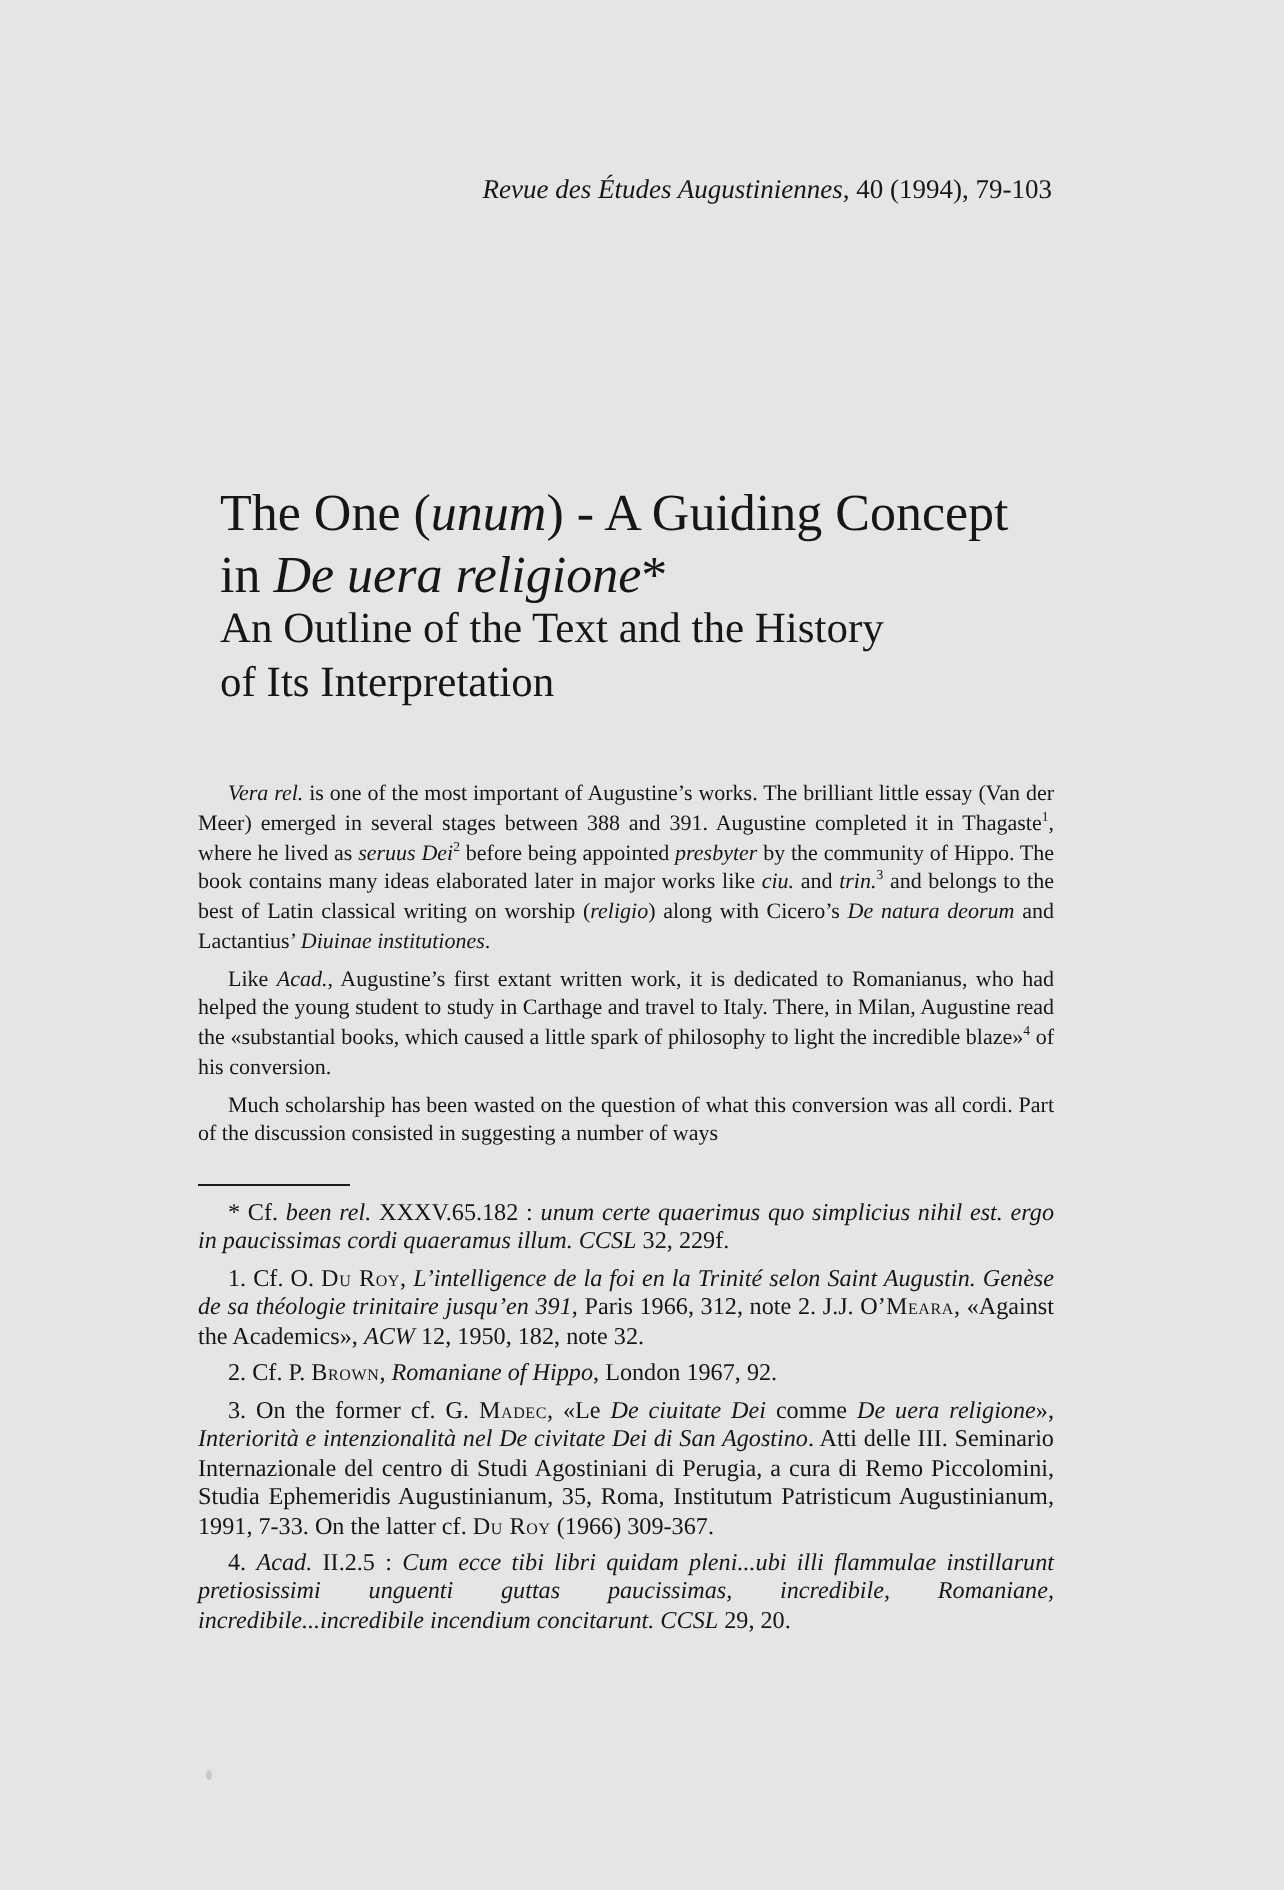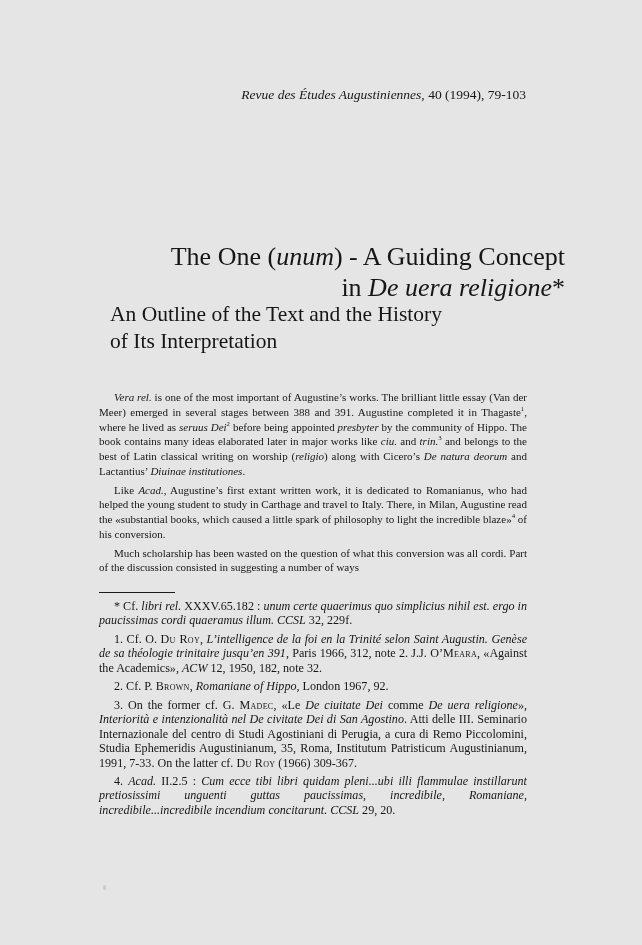--- a/index.html
+++ b/index.html
@@ -18,21 +18,21 @@
     top: 87px; left: 99px; width: 427px;
     text-align: right;
     font-size: 13.5px;
     line-height: 15px;
     white-space: nowrap;
   }
   .running-header .journal { font-style: italic; }
   .title-block {
     position: absolute;
     top: 241px; left: 110px; width: 455px;
-    text-align: right;
+    text-align: left;
     font-size: 26px;
     line-height: 31px;
   }
   .subtitle-block {
     position: absolute;
     top: 301px; left: 110px; width: 455px;
     text-align: left;
     font-size: 21.5px;
     line-height: 27px;
   }
@@ -96,21 +96,21 @@
 
   <div class="body-block">
     <p><i>Vera rel.</i> is one of the most important of Augustine’s works. The brilliant little essay (Van der Meer) emerged in several stages between 388 and 391. Augustine completed it in Thagaste<sup>1</sup>, where he lived as <i>seruus Dei</i><sup>2</sup> before being appointed <i>presbyter</i> by the community of Hippo. The book contains many ideas elaborated later in major works like <i>ciu.</i> and <i>trin.</i><sup>3</sup> and belongs to the best of Latin classical writing on worship (<i>religio</i>) along with Cicero’s <i>De natura deorum</i> and Lactantius’ <i>Diuinae institutiones</i>.</p>
     <p>Like <i>Acad.</i>, Augustine’s first extant written work, it is dedicated to Romanianus, who had helped the young student to study in Carthage and travel to Italy. There, in Milan, Augustine read the «substantial books, which caused a little spark of philosophy to light the incredible blaze»<sup>4</sup> of his conversion.</p>
     <p>Much scholarship has been wasted on the question of what this conversion was all cordi. Part of the discussion consisted in suggesting a number of ways</p>
   </div>
 
   <div class="fn-rule"></div>
 
   <div class="footnotes">
-    <p>* Cf. <i>libri rel.</i> XXXV.65.182 : <i>unum certe quaerimus quo simplicius nihil est. ergo in paucissimas cordi quaeramus illum. CCSL</i> 32, 229f.</p>
+    <p>* Cf. <i>been rel.</i> XXXV.65.182 : <i>unum certe quaerimus quo simplicius nihil est. ergo in paucissimas cordi quaeramus illum. CCSL</i> 32, 229f.</p>
     <p>1. Cf. O. <span class="sc">Du Roy</span>, <i>L’intelligence de la foi en la Trinité selon Saint Augustin. Genèse de sa théologie trinitaire jusqu’en 391</i>, Paris 1966, 312, note 2. J.J. O’<span class="sc">Meara</span>, «Against the Academics», <i>ACW</i> 12, 1950, 182, note 32.</p>
     <p>2. Cf. P. <span class="sc">Brown</span>, <i>Romaniane of Hippo</i>, London 1967, 92.</p>
     <p>3. On the former cf. G. <span class="sc">Madec</span>, «Le <i>De ciuitate Dei</i> comme <i>De uera religione</i>», <i>Interiorità e intenzionalità nel De civitate Dei di San Agostino</i>. Atti delle III. Seminario Internazionale del centro di Studi Agostiniani di Perugia, a cura di Remo Piccolomini, Studia Ephemeridis Augustinianum, 35, Roma, Institutum Patristicum Augustinianum, 1991, 7-33. On the latter cf. <span class="sc">Du Roy</span> (1966) 309-367.</p>
     <p>4. <i>Acad.</i> II.2.5 : <i>Cum ecce tibi libri quidam pleni...ubi illi flammulae instillarunt pretiosissimi unguenti guttas paucissimas, incredibile, Romaniane, incredibile...incredibile incendium concitarunt. CCSL</i> 29, 20.</p>
   </div>
 
   <div class="speck"></div>
 
 </div>
 

